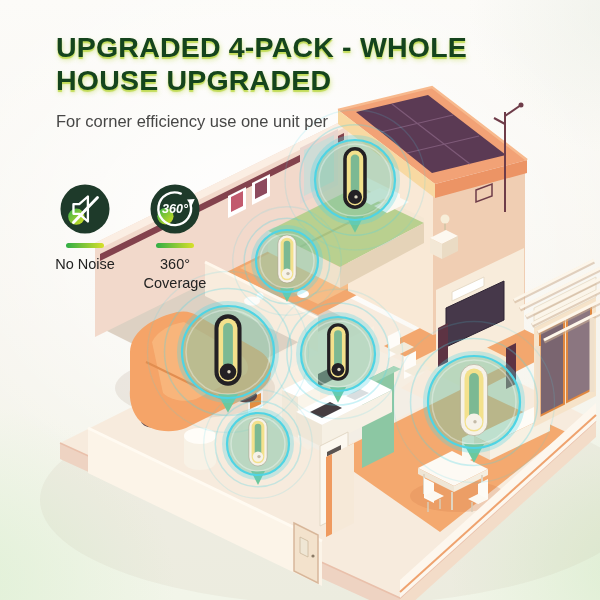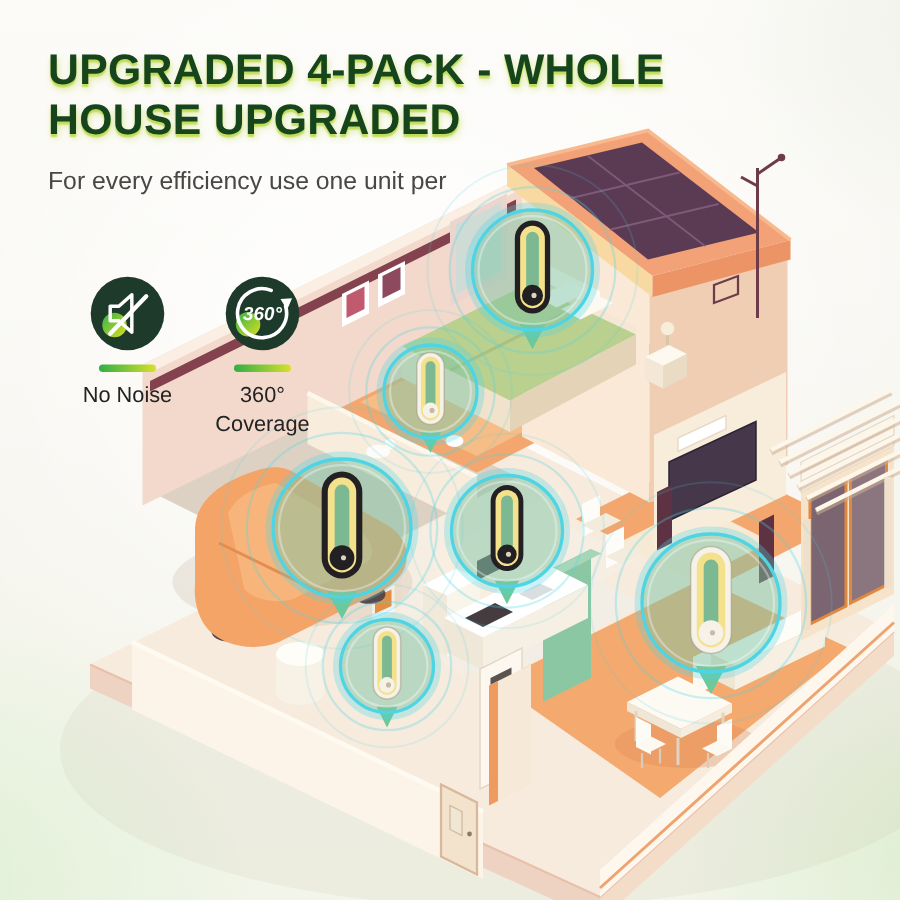--- a/index.html
+++ b/index.html
@@ -6,42 +6,42 @@
   .canvas{
     position:relative;width:600px;height:600px;overflow:hidden;
     font-family:"Liberation Sans",sans-serif;
     background:
       radial-gradient(95% 75% at 45% 38%, #ffffff 0%, rgba(255,255,255,0) 62%),
       radial-gradient(55% 45% at 108% 95%, rgba(213,235,201,0.75) 0%, rgba(255,255,255,0) 60%),
       radial-gradient(60% 50% at -8% 98%, rgba(219,239,209,0.8) 0%, rgba(255,255,255,0) 62%),
       radial-gradient(45% 40% at 105% 2%, rgba(228,233,222,0.5) 0%, rgba(255,255,255,0) 60%),
       linear-gradient(180deg,#fcfbf8 0%,#f7f5ef 55%,#f2f5e9 100%);
   }
-  .header{position:absolute;left:32px;top:31px;z-index:3;width:440px;}
+  .header{position:absolute;left:56px;top:31px;z-index:3;width:440px;}
   .title{
     margin:0;font-size:28.5px;line-height:1.17;font-weight:bold;color:#15441d;letter-spacing:.2px;
     text-shadow:0 2px 1px rgba(184,214,60,.8),1px 3px 5px rgba(184,214,60,.45);
   }
   .subtitle{margin:13px 0 0;font-size:16.5px;line-height:1.32;color:#474746;}
   .features{position:absolute;left:52px;top:184px;display:flex;gap:24px;z-index:3;}
   .feature{display:flex;flex-direction:column;align-items:center;width:66px;}
   .icon-circle{width:50px;height:50px;}
   .feature-bar{width:38px;height:5px;border-radius:3px;margin:9px 0 7px;background:linear-gradient(90deg,#2fae46,#d8e02a);}
   .feature-label{font-size:14.5px;line-height:1.3;color:#232323;text-align:center;white-space:nowrap;}
   svg.house{position:absolute;left:0;top:0;z-index:1;}
   svg text{font-family:"Liberation Sans",sans-serif;}
 </style>
 </head>
 <body>
 
 <div class="canvas">
 
   <div class="header">
     <h1 class="title"><span>UPGRADED 4-PACK - WHOLE</span><br><span>HOUSE UPGRADED</span></h1>
-    <p class="subtitle"><span>For every efficiency use one unit per</span><br></p>
+    <p class="subtitle"><span>For corner efficiency use one unit per</span><br></p>
   </div>
 
   <div class="features">
     <div class="feature">
       <div class="icon-circle">
         <svg width="50" height="50" viewBox="0 0 52 52">
           <defs>
             <linearGradient id="g-nn" x1="0" y1="0" x2="1" y2="1">
               <stop offset="0" stop-color="#35b14b"></stop>
                 <stop offset="1" stop-color="#d9e021"></stop>

